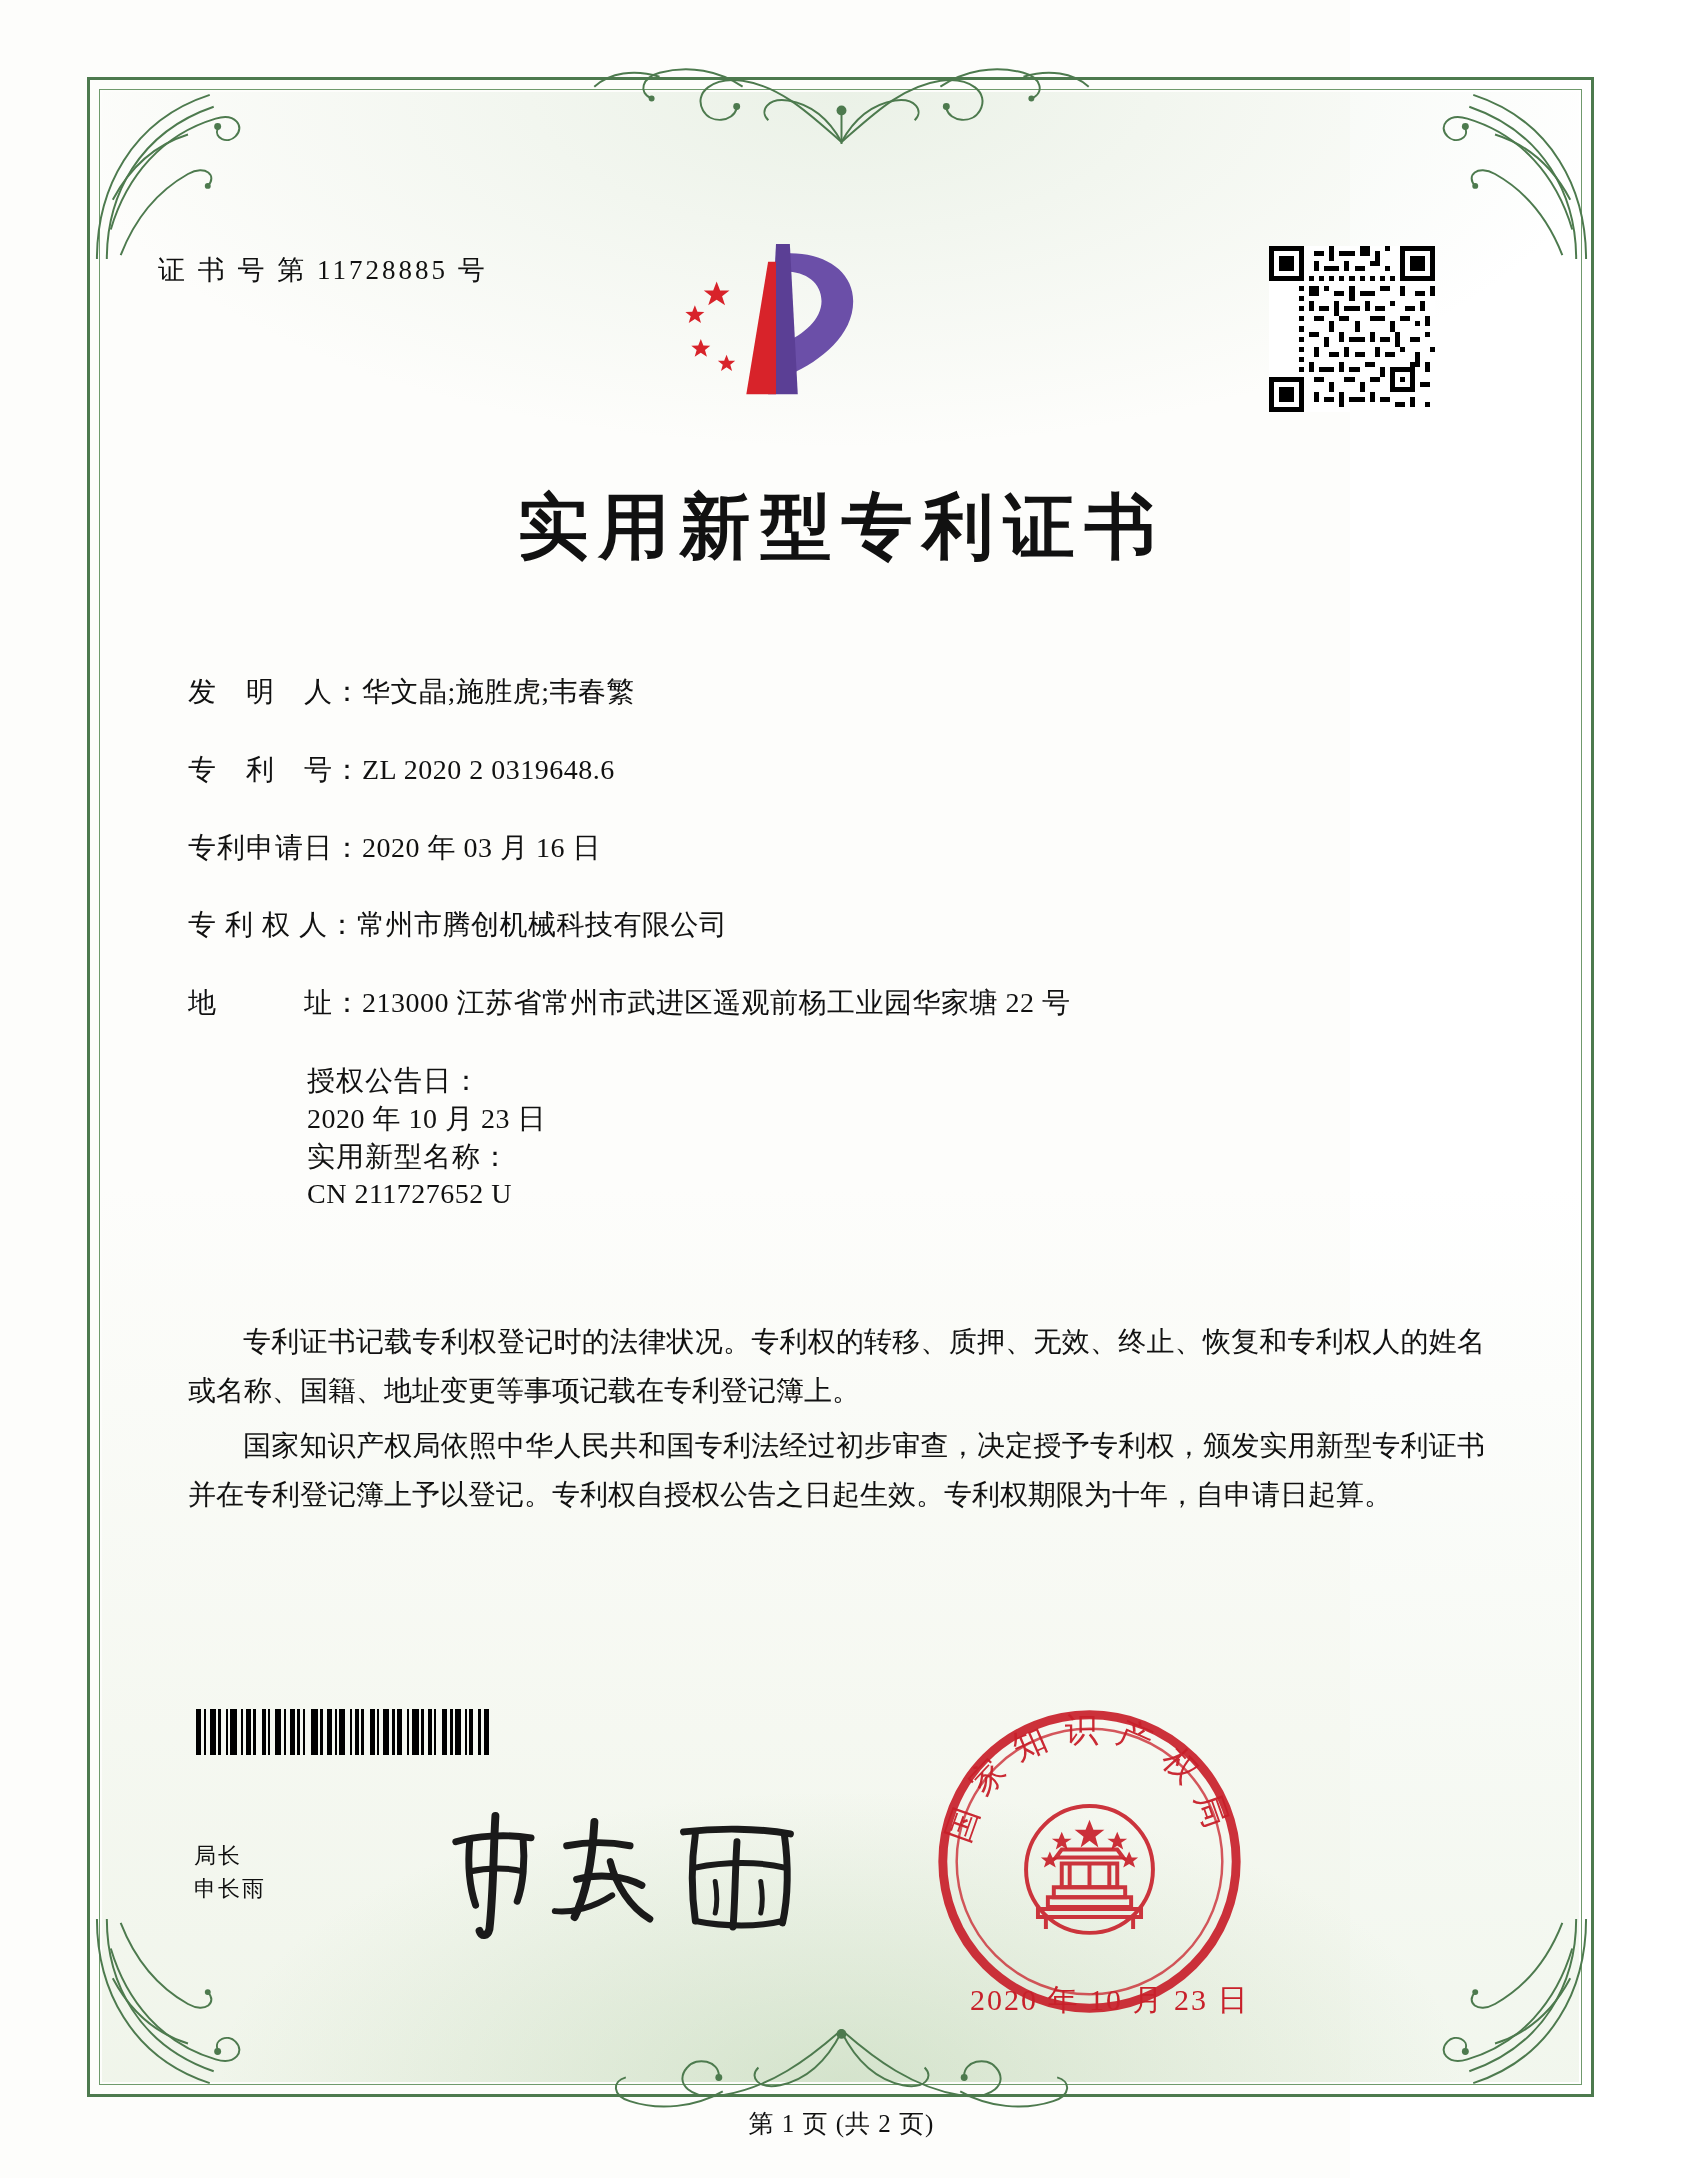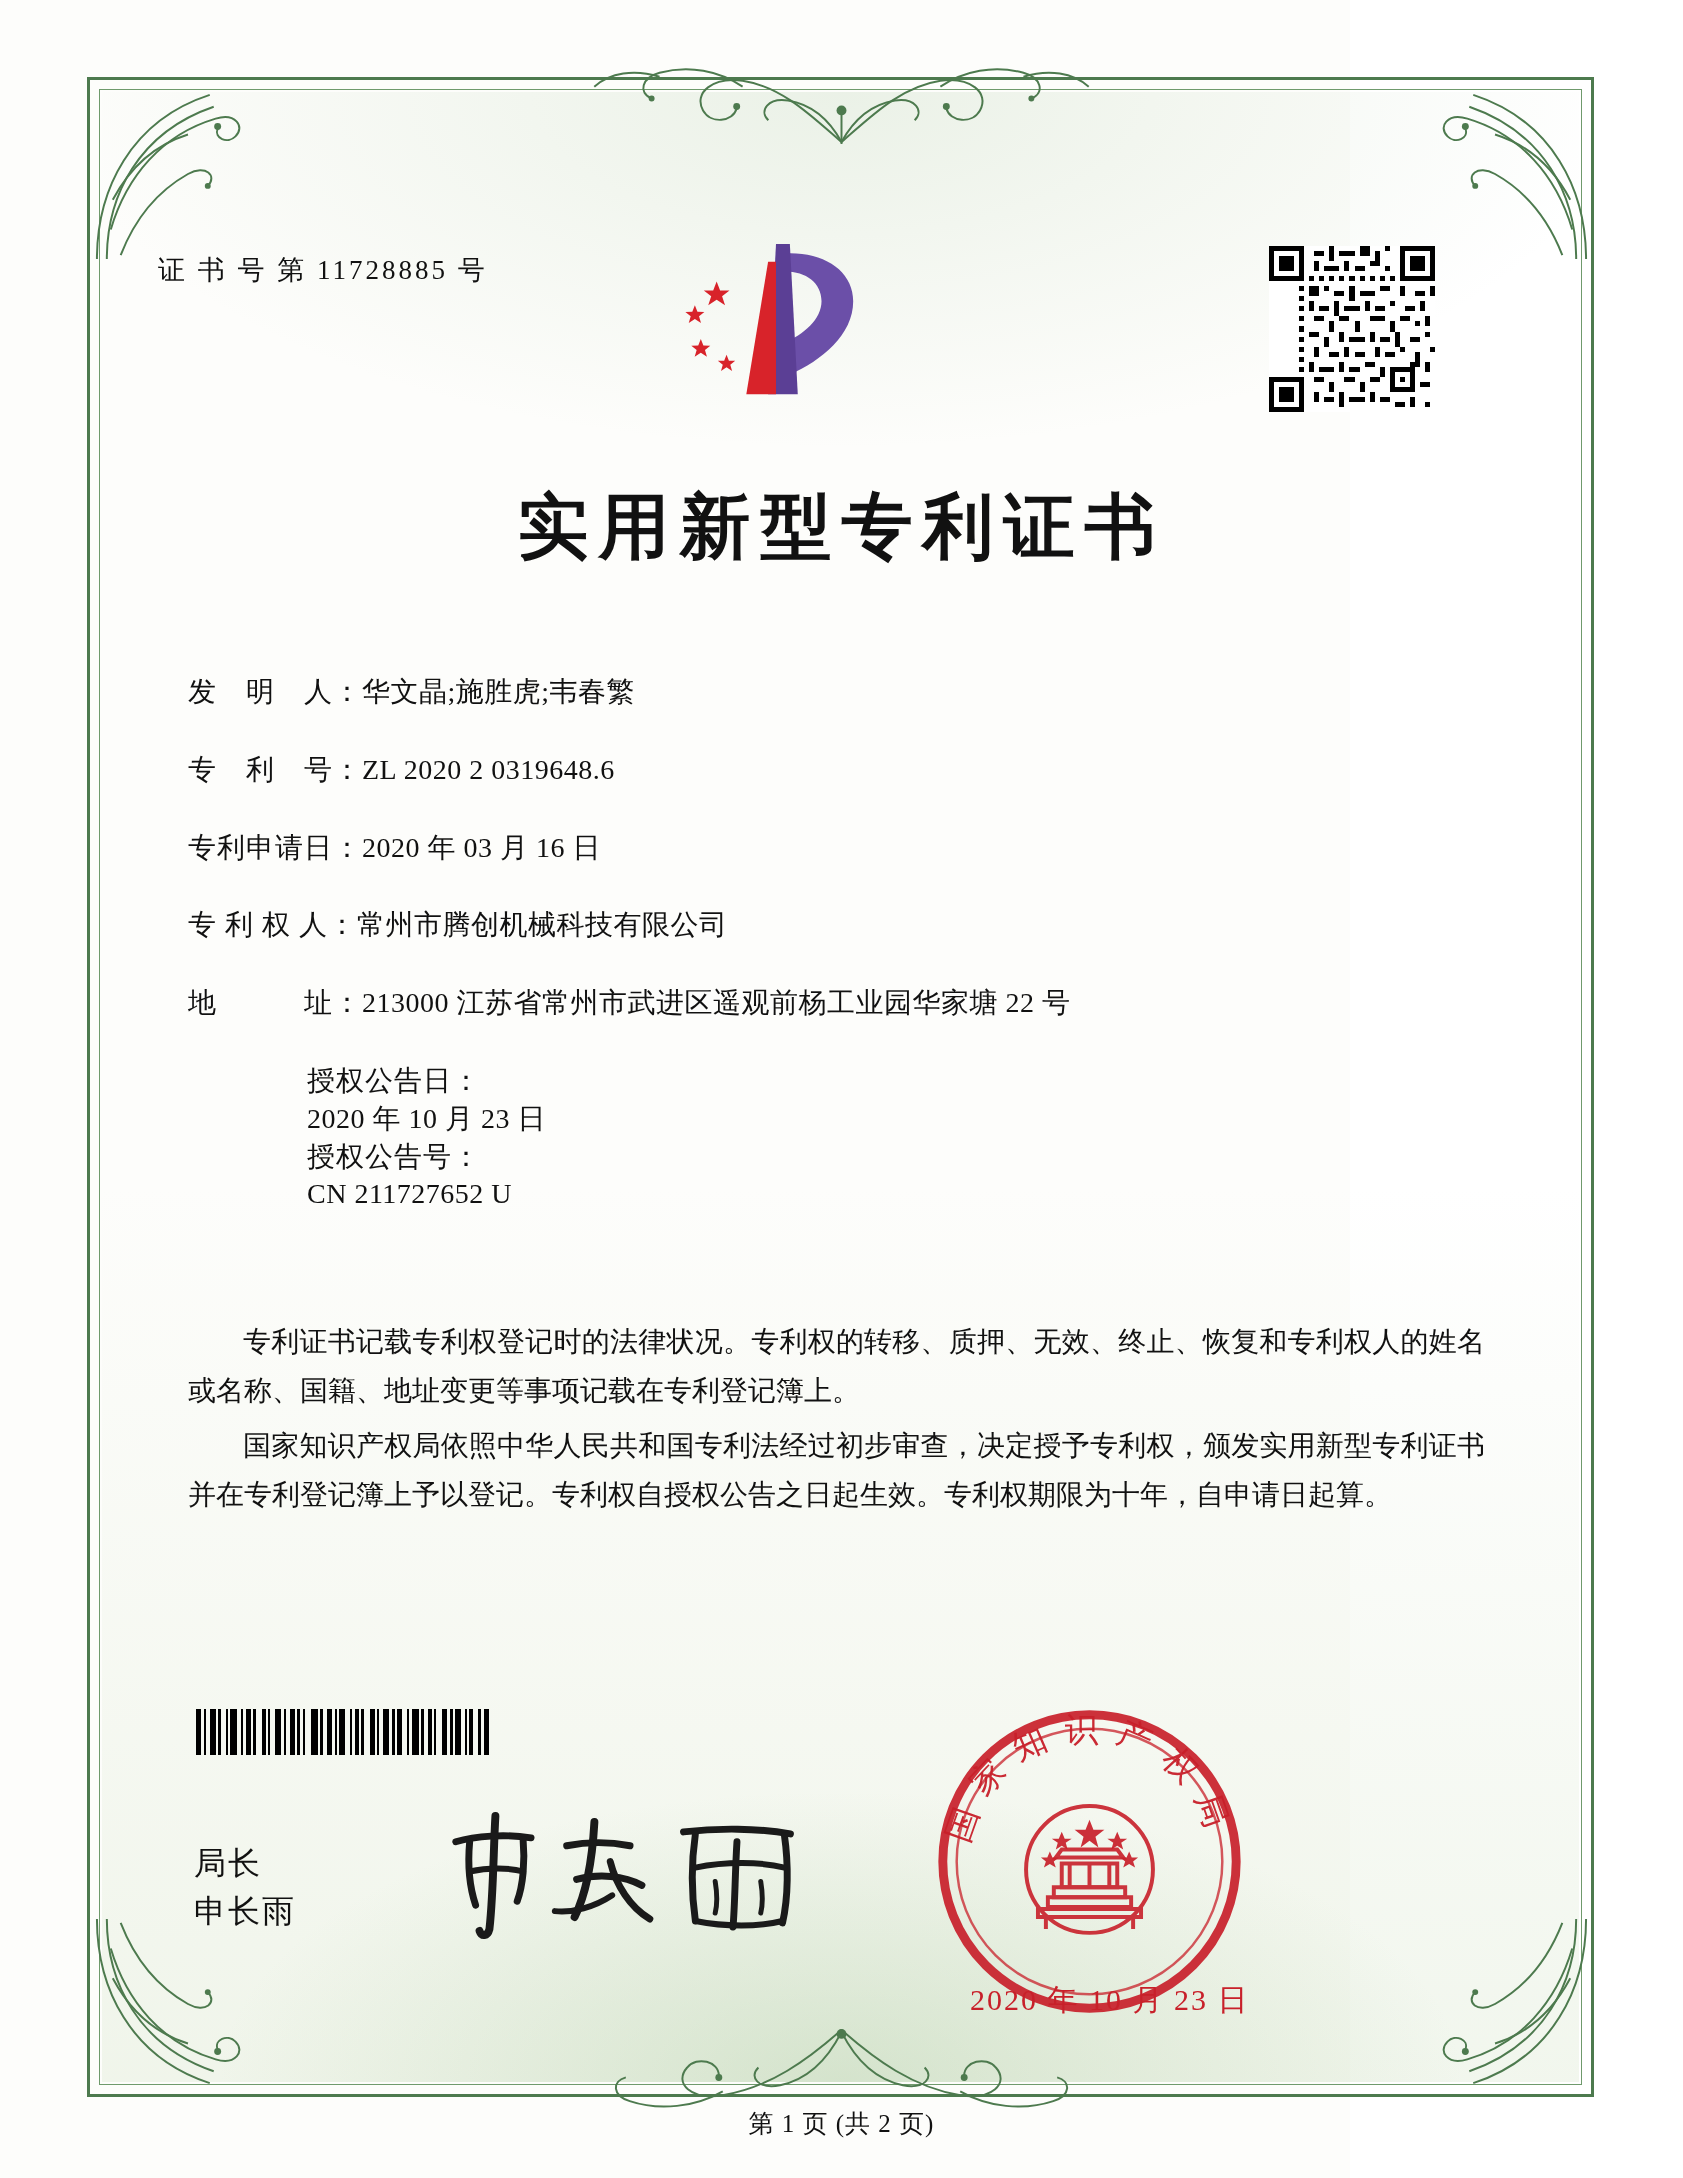--- a/index.html
+++ b/index.html
@@ -146,21 +146,21 @@
   .barcode i {
     display: block;
     background: #000;
     height: 100%;
   }
 
   
   .sig-label {
     position: absolute;
     left: 194px; top: 1839px;
-    font-size: 32px;
+    font-size: 22px;
     line-height: 1.5;
     letter-spacing: 2px;
   }
   .sig-hand {
     position: absolute;
     left: 436px; top: 1802px;
     width: 396px; height: 139px;
   }
 
   
@@ -445,21 +445,21 @@
       <span class="field-label">专 利 权 人：</span>
       <span class="field-value">常州市腾创机械科技有限公司</span>
     </div>
     <div class="field-row">
       <span class="field-label">地　　　址：</span>
       <span class="field-value">213000 江苏省常州市武进区遥观前杨工业园华家塘 22 号</span>
     </div>
     <div class="field-row two-col">
       <span class="field-label">授权公告日：</span>
       <span class="field-value">2020 年 10 月 23 日</span>
-      <span class="field-label second-label">授权公告号：</span>
+      <span class="field-label second-label">实用新型名称：</span>
       <span class="field-value">CN 211727652 U</span>
     </div>
   </div>
 
   <div class="body-text">
     <p>专利证书记载专利权登记时的法律状况。专利权的转移、质押、无效、终止、恢复和专利权人的姓名或名称、国籍、地址变更等事项记载在专利登记簿上。</p>
     <p>国家知识产权局依照中华人民共和国专利法经过初步审查，决定授予专利权，颁发实用新型专利证书并在专利登记簿上予以登记。专利权自授权公告之日起生效。专利权期限为十年，自申请日起算。</p>
   </div>
 
   <div class="barcode">

